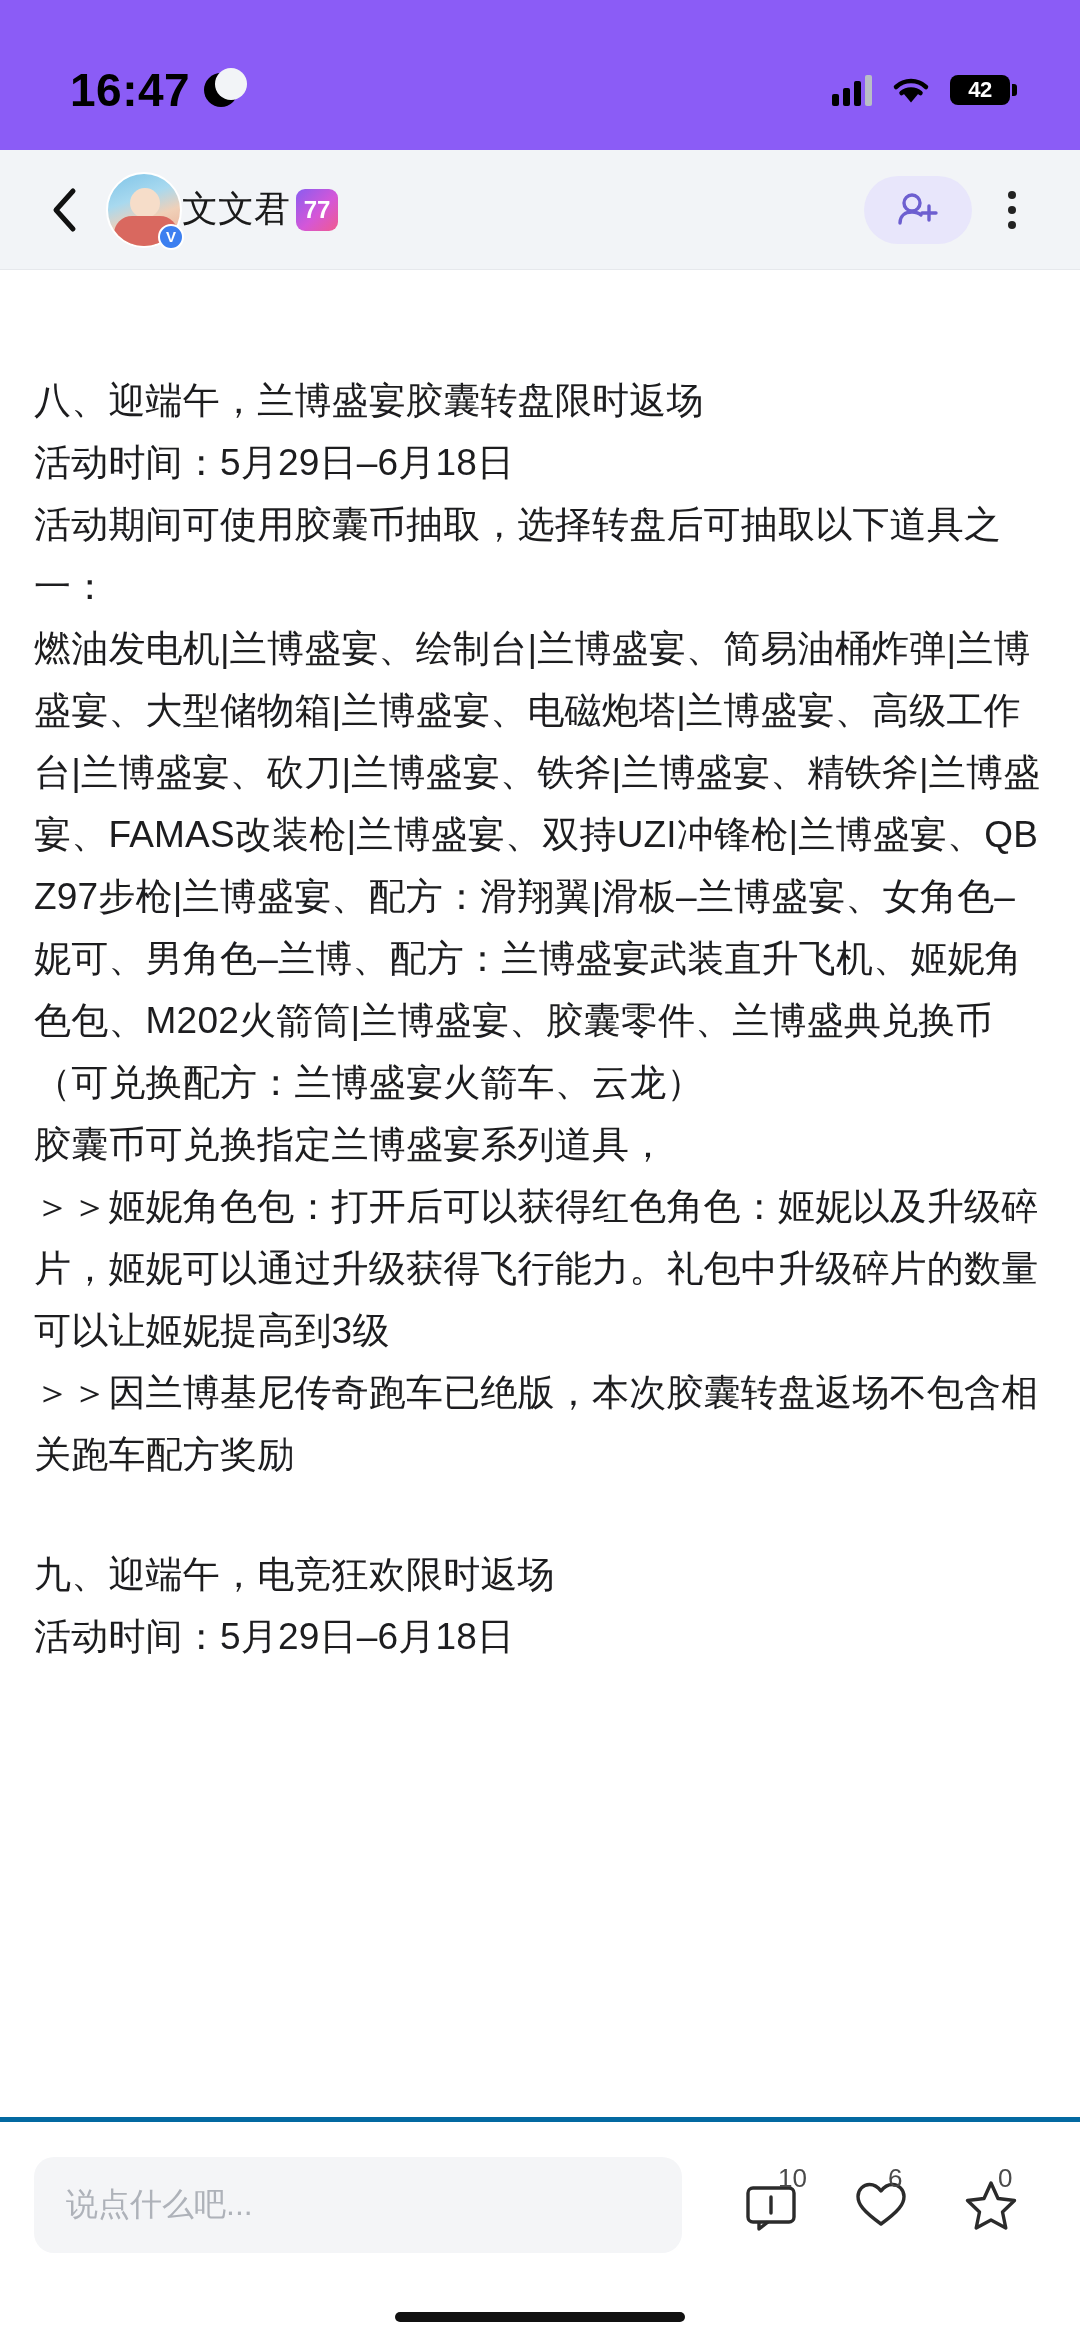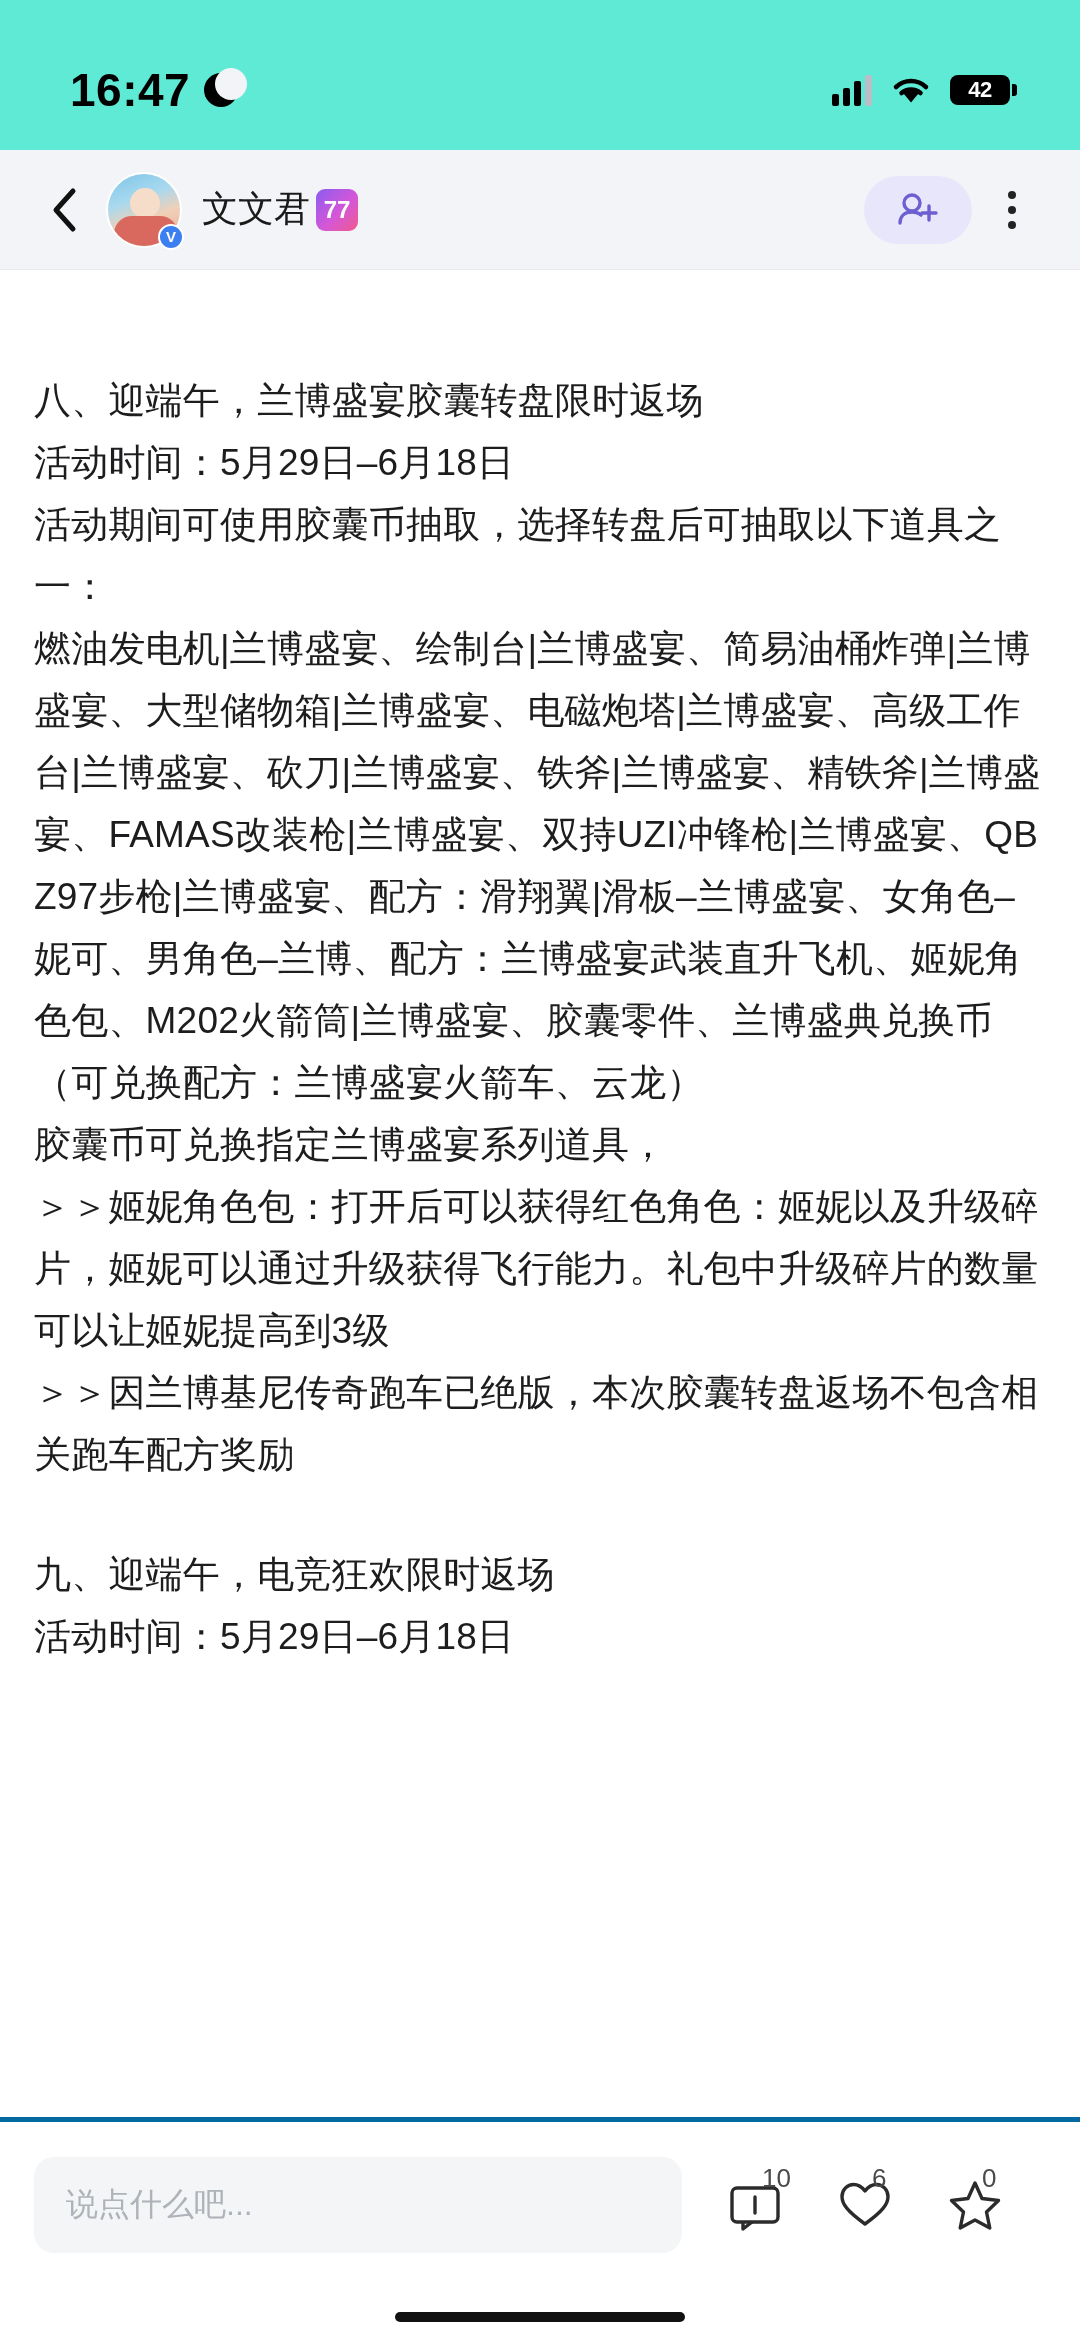--- a/index.html
+++ b/index.html
@@ -13,21 +13,21 @@
     position: relative;
     width: 1080px; height: 2347px;
     background: #ffffff;
     display: flex;
     flex-direction: column;
   }
 
   
   .statusbar {
     height: 150px;
-    background: #5eead4;
+    background: #8b5cf6;
     display: flex;
     align-items: center;
     justify-content: space-between;
     padding: 30px 70px 0 70px;
     flex: 0 0 auto;
   }
   .sb-left {
     display: flex;
     align-items: center;
     gap: 14px;
@@ -162,21 +162,20 @@
     width: 26px; height: 26px;
     border-radius: 50%;
     background: #3c7ff0;
     border: 2px solid #fff;
     display: flex; align-items: center; justify-content: center;
     color: #fff; font-size: 15px; font-weight: bold;
   }
   .uname {
     font-size: 36px;
     color: #1a1a1a;
-    margin-left: 20px;
     white-space: nowrap;
   }
   .level-badge {
     margin-left: 6px;
     width: 42px; height: 42px;
     border-radius: 9px;
     background: linear-gradient(135deg,#8a5cf0,#d457d8 55%,#f05a8f);
     color: #fff;
     font-size: 24px;
     font-weight: bold;
@@ -245,21 +244,21 @@
     flex: 0 0 auto;
   }
   .comment-input span {
     font-size: 32px;
     color: #aeb2b9;
   }
   .actions {
     flex: 1 1 auto;
     display: flex;
     align-items: center;
-    justify-content: flex-start;
+    justify-content: flex-end;
     padding-left: 18px;
   }
   .action {
     position: relative;
     width: 110px;
     height: 96px;
     display: flex;
     align-items: center;
     justify-content: center;
   }

